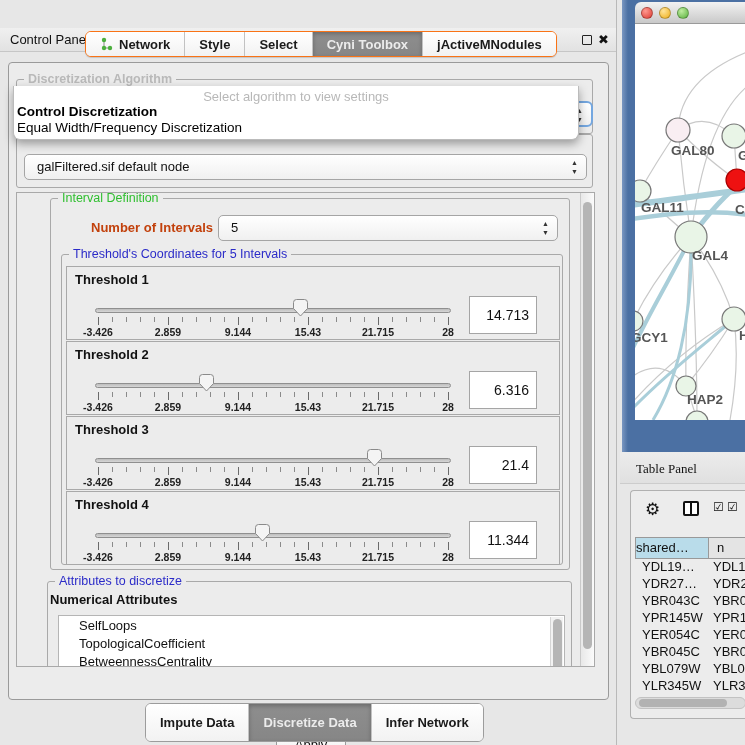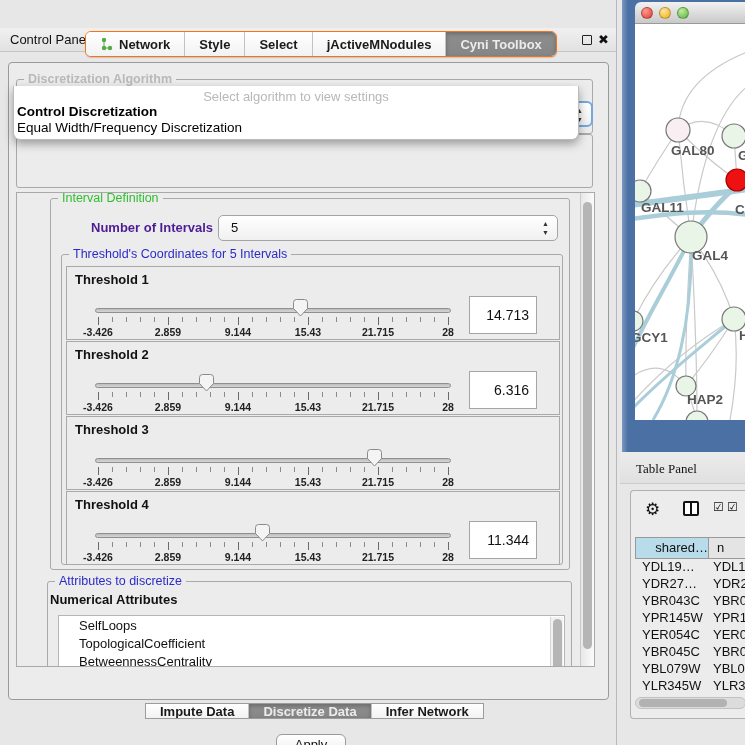--- a/index.html
+++ b/index.html
@@ -65,21 +65,21 @@
 
   
   .attr-title{position:absolute;left:2px;top:10px;font-size:13px;font-weight:bold;color:#111;}
   .attr-list{position:absolute;left:10px;top:33px;width:507px;height:54px;background:#fff;border:1px solid #b5b5b5;overflow:hidden;}
   .attr-item{position:absolute;left:20px;height:18px;font-size:13px;color:#111;white-space:nowrap;}
   .list-scroll{position:absolute;right:1px;top:1px;width:13px;height:52px;background:#f2f2f2;border-left:1px solid #d5d5d5;}
   .list-thumb{position:absolute;left:2px;top:2px;width:9px;height:60px;background:#b5b5b5;border-radius:5px;}
 
   .apply-btn{position:absolute;left:267px;top:671px;width:70px;height:22px;background:linear-gradient(#ffffff,#ededed);border:1px solid #9a9a9a;border-radius:6px;font-size:13px;color:#111;text-align:center;line-height:20px;}
 
-  .bottom-tabs{position:absolute;left:145px;top:703px;height:16px;display:flex;border:1px solid #9c9c9c;border-radius:0;overflow:hidden;background:#fff;}
+  .bottom-tabs{position:absolute;left:145px;top:703px;height:39px;display:flex;border:1px solid #9c9c9c;border-radius:6px;overflow:hidden;background:#fff;}
   .btab{height:100%;display:flex;align-items:center;padding:0 14px;font-size:13px;font-weight:bold;color:#1a1a1a;background:linear-gradient(#ffffff,#f2f2f2);border-right:1px solid #c2c2c2;}
   .btab:last-child{border-right:none;}
   .btab.sel{background:linear-gradient(#8e8e8e,#868686);color:#ececec;box-shadow:inset 0 2px 4px rgba(0,0,0,.25);}
 
   
   .net-window{position:absolute;left:622px;top:0;width:123px;height:452px;background:linear-gradient(to right,#7a97c1,#4b70a3 6px);font-weight:bold;}
   .net-titlebar{position:absolute;left:13px;top:2px;width:110px;height:22px;background:linear-gradient(#f2f2f2,#c9c9c9);border-radius:6px 0 0 0;border-bottom:1px solid #9a9a9a;}
   .tl{position:absolute;top:5px;width:12px;height:12px;border-radius:50%;border:1px solid rgba(0,0,0,.25);}
   .tl.red{left:6px;background:radial-gradient(circle at 35% 30%,#ff9a90,#dd3b32);}
   .tl.yellow{left:24px;background:radial-gradient(circle at 35% 30%,#ffe49a,#efae17);}
@@ -88,21 +88,21 @@
 
   .tp-titlebar{position:absolute;left:620px;top:452px;width:125px;height:32px;background:linear-gradient(#ececec,#e0e0e0);border-bottom:1px solid #cccccc;}
   .tp-title{position:absolute;left:16px;top:9px;font-size:13px;color:#111;font-family:Liberation Serif, serif;}
   .table-container{position:absolute;left:630px;top:490px;width:115px;height:229px;background:var(--panel-bg);border:1px solid #b0b0b0;border-radius:4px 0 0 4px;border-right:none;overflow:hidden;}
   .tp-toolbar{position:absolute;left:0;top:0;width:100%;height:38px;}
   .gear-icon{position:absolute;left:14px;top:8px;font-size:17px;color:#111;}
   .split-icon{position:absolute;left:52px;top:10px;width:16px;height:15px;border:2px solid #111;border-radius:2px;background:#fff;}
   .split-icon::after{content:"";position:absolute;left:5px;top:0;width:2px;height:11px;background:#111;}
   .cb-icon{position:absolute;top:9px;font-size:12px;color:#111;}
   .tbl-header{position:absolute;left:4px;top:46px;height:22px;display:flex;}
-  .th-cell{height:22px;border:1px solid #999;font-size:13px;color:#111;text-align:right;line-height:20px;overflow:hidden;white-space:nowrap;}
+  .th-cell{height:22px;border:1px solid #999;font-size:13px;color:#111;text-align:left;line-height:20px;overflow:hidden;white-space:nowrap;}
   .th-cell.c1{width:74px;background:var(--header-blue);}
   .th-cell.c2{width:40px;background:#e4e4e4;border-left:none;text-align:left;padding-left:8px;}
   .tbl-rows{position:absolute;left:4px;top:68px;width:114px;height:140px;overflow:hidden;}
   .trow{position:absolute;left:0;width:114px;height:17px;display:flex;}
   .td1{width:74px;font-size:13px;color:#111;padding-left:7px;white-space:nowrap;overflow:hidden;}
   .td2{width:40px;font-size:13px;color:#111;padding-left:4px;white-space:nowrap;overflow:hidden;}
   .h-scroll{position:absolute;left:4px;top:206px;width:111px;height:12px;background:#dcdcdc;border:1px solid #c2c2c2;border-radius:6px;}
   .h-thumb{position:absolute;left:3px;top:1px;width:88px;height:8px;background:#b2b2b2;border-radius:4px;}
 
   svg text{font-family:"Liberation Sans","DejaVu Sans",sans-serif;}
@@ -130,25 +130,25 @@
           <circle cx="10" cy="11" r="2.2" fill="#4caf3e"></circle>
         </svg>
         <span>Network</span>
       </div>
       <div class="tab">
           <span>Style</span>
         </div>
       <div class="tab">
           <span>Select</span>
         </div>
+      <div class="tab sel">
+          <span>Cyni Toolbox</span>
+        </div>
       <div class="tab">
           <span>jActiveMNodules</span>
-        </div>
-      <div class="tab sel">
-          <span>Cyni Toolbox</span>
         </div>
     </div>
 
     <div class="main-panel">
 
       <div class="group" style="left:7px;top:16px;width:577px;height:55px;">
         <span class="legend dim">Discretization Algorithm</span>
       </div>
       <div class="combo" style="left:14px;top:38px;width:570px;border:2px solid var(--focus-ring);border-radius:6px;">
         <span class="spinner">
@@ -158,28 +158,35 @@
       </div>
 
       <div class="popup" style="left:4px;top:23px;">
         <div class="popup-hint">Select algorithm to view settings</div>
         <div class="popup-item b">Control Discretization</div>
         <div class="popup-item n">Equal Width/Frequency Discretization</div>
       </div>
 
       <div class="group" style="left:7px;top:71px;width:577px;height:54px;">
         <span class="legend plain">Table Data</span>
+        <div class="combo" style="left:7px;top:19px;width:563px;">
+          <span>galFiltered.sif default node</span>
+          <span class="spinner">
+              <span>▲</span>
+              <span>▼</span>
+            </span>
+        </div>
       </div>
 
       <div class="scroll-pane" style="left:7px;top:129px;">
 
         <div class="group" style="left:33px;top:5px;width:520px;height:372px;">
           <span class="legend green">Interval Definition</span>
 
-          <span class="abs" style="left:40px;top:21px;font-size:13px;font-weight:bold;color:#4c1d95;">Number of Intervals</span>
+          <span class="abs" style="left:40px;top:21px;font-size:13px;font-weight:bold;color:#c2410c;">Number of Intervals</span>
           <div class="combo" style="left:167px;top:16px;width:340px;">
             <span>5</span>
             <span class="spinner">
                 <span>▲</span>
                 <span>▼</span>
               </span>
           </div>
 
           <div class="group" style="left:10px;top:55px;width:502px;height:311px;">
             <span class="legend blue">Threshold's Coordinates for 5 Intervals</span>
@@ -231,20 +238,21 @@
               <span class="tick-label" style="left:71px;">2.859</span>
               <span class="tick-label" style="left:141px;">9.144</span>
               <span class="tick-label" style="left:211px;">15.43</span>
               <span class="tick-label" style="left:281px;">21.715</span>
               <span class="tick-label" style="left:351px;">28</span>
               <div class="thumb" style="left: 299.994px;">
                 <svg width="15" height="18" viewBox="0 0 15 18">
                     <path d="M3.5,0.5 h8 q3,0 3,3 v6 l-7,7.5 l-7,-7.5 v-6 q0,-3 3,-3 z" fill="#f4f4f4" stroke="#8a8a8a"></path>
                   </svg>
               </div>
+              <div class="value-box">21.4</div>
             </div>
 
             <div class="thr-panel" style="top:236px;">
               <span class="thr-label">Threshold 4</span>
               <div class="track"></div>
               <div class="ticks-minor"></div>
               <div class="ticks-major"></div>
               <span class="tick-label" style="left:1px;">-3.426</span>
               <span class="tick-label" style="left:71px;">2.859</span>
               <span class="tick-label" style="left:141px;">9.144</span>

